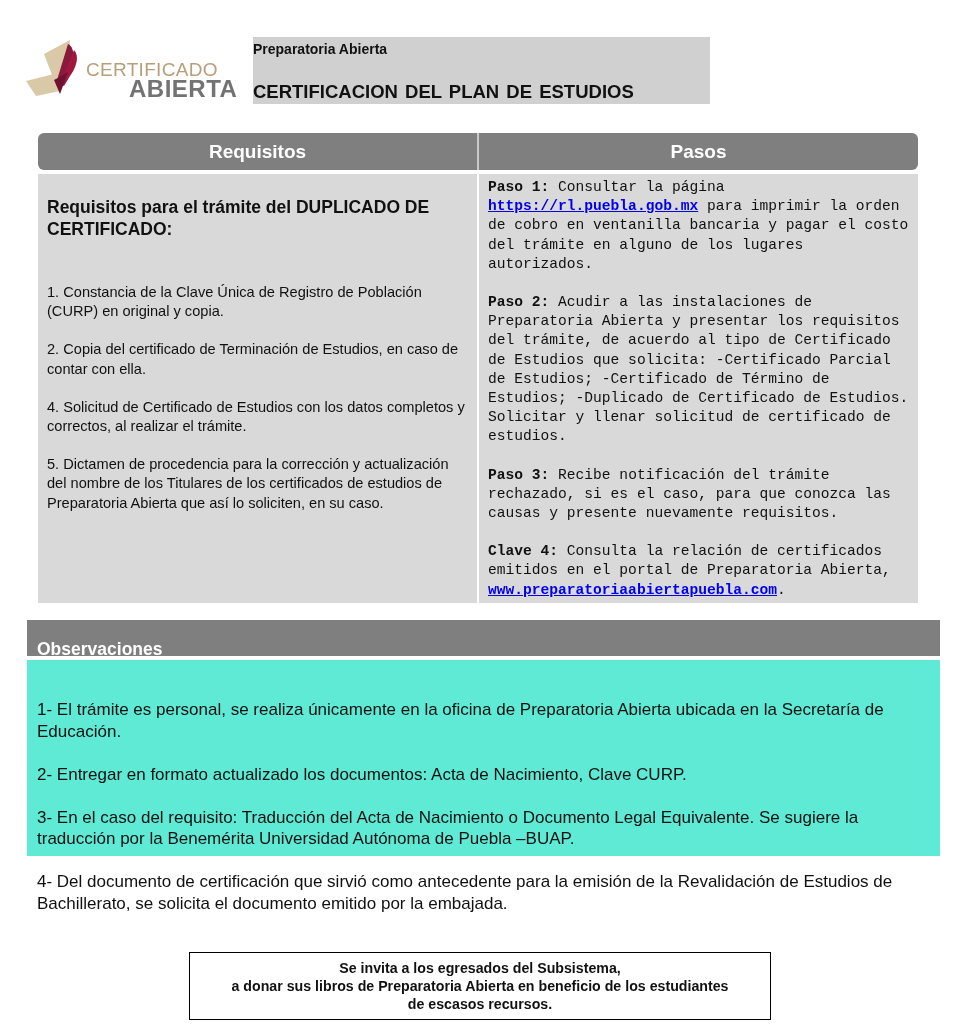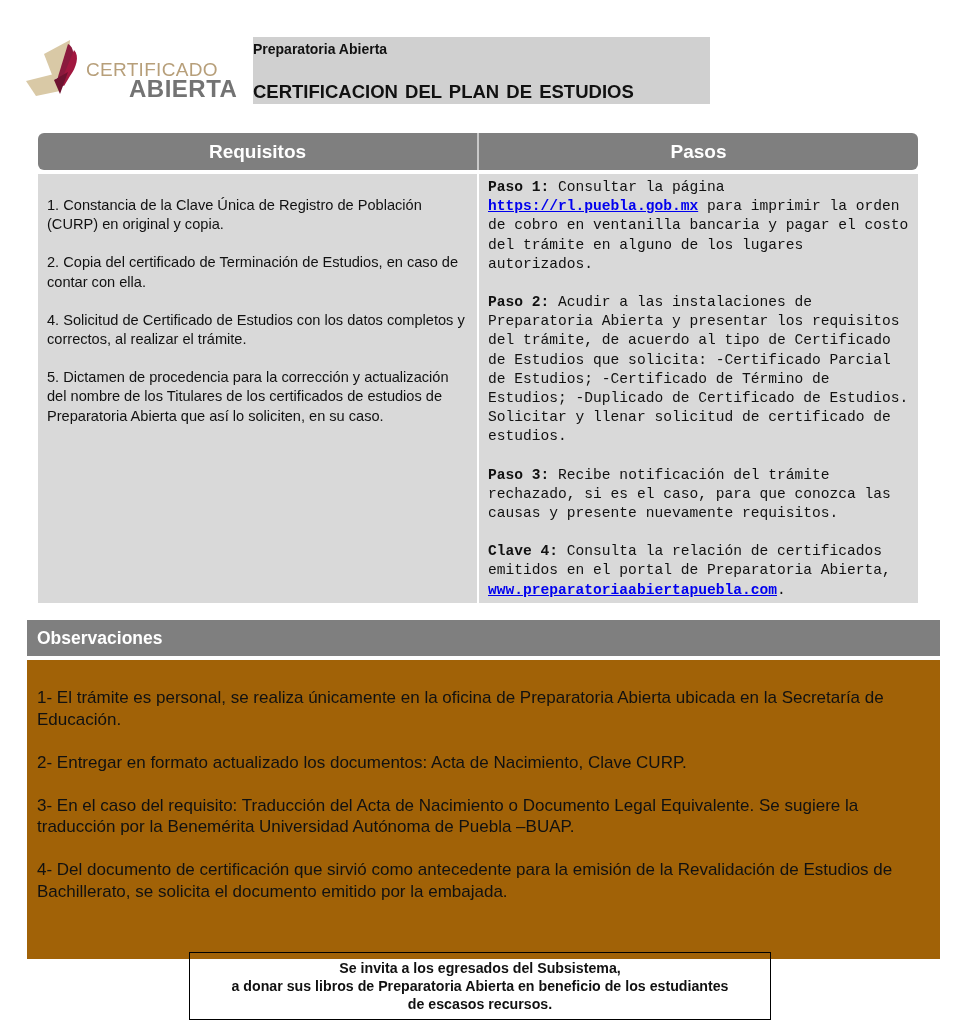--- a/index.html
+++ b/index.html
@@ -34,23 +34,23 @@
   .tbl-body .c2 { width: 439px; margin-left: 2px; padding: 4px 8px 0 9px; font-size: 14.6px; line-height: 19.2px; }
   .req-title { font-weight: bold; font-size: 17.5px; line-height: 22px; margin-bottom: 43px; }
   .req-item { margin-bottom: 19px; }
   .paso { margin-bottom: 19px; font-family: Liberation Mono, monospace; }
   .paso b { font-weight: bold; }
   a.lnk { color: #0000ee; font-weight: bold; text-decoration: underline; }
 
   
   .obs-head { position: absolute; left: 27px; top: 620px; width: 913px; height: 36px;
               background: #7f7f7f; color: #fff; font-weight: bold; font-size: 17.5px;
-              box-sizing: border-box; padding: 8px 0 0 10px; }
-  .obs-body { position: absolute; left: 27px; top: 660px; width: 913px; height: 299px;
-              background: #a16207; box-sizing: border-box; padding: 27px 10px 0 10px;
+              box-sizing: border-box; padding: 19px 0 0 10px; }
+  .obs-body { position: absolute; left: 27px; top: 660px; width: 913px; height: 196px;
+              background: #5eead4; box-sizing: border-box; padding: 39px 10px 0 10px;
               font-size: 17px; line-height: 21.5px; }
   .obs-item { margin-bottom: 21.5px; }
 
   
   .footer { position: absolute; left: 189px; top: 952px; width: 582px; height: 68px;
             border: 1.5px solid #000; box-sizing: border-box; text-align: center;
             font-weight: bold; font-size: 14.2px; line-height: 18px; padding-top: 6px; }
 </style>
 </head>
 <body>
@@ -72,20 +72,21 @@
   <div class="main">CERTIFICACION  DEL PLAN DE ESTUDIOS</div>
 </div>
 
 <div class="tbl">
   <div class="tbl-head">
     <div class="c1">Requisitos</div>
     <div class="c2">Pasos</div>
   </div>
   <div class="tbl-body">
     <div class="col c1">
+      <div class="req-title">Requisitos para el trámite del DUPLICADO DE CERTIFICADO:</div>
       <div class="req-item">1. Constancia de la Clave Única de Registro de Población (CURP) en original y copia.</div>
       <div class="req-item">2. Copia del certificado de Terminación de Estudios, en caso de contar con ella.</div>
       <div class="req-item">4. Solicitud de Certificado de Estudios con los datos completos y correctos, al realizar el trámite.</div>
       <div class="req-item">5. Dictamen de procedencia para la corrección y actualización del nombre de los Titulares de los certificados de estudios de Preparatoria Abierta que así lo soliciten, en su caso.</div>
     </div>
     <div class="col c2">
       <div class="paso">
         <b>Paso 1:</b><span> Consultar la página </span><a class="lnk" href="#">https://rl.puebla.gob.mx</a><span> para imprimir la orden de cobro en ventanilla bancaria y pagar el costo del trámite en alguno de los lugares autorizados.</span>
       </div>
       <div class="paso">

